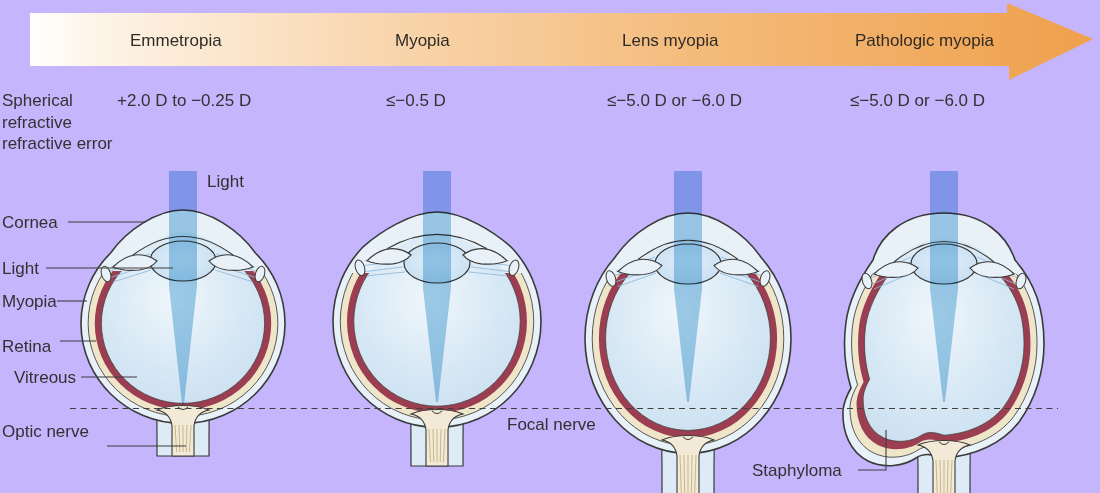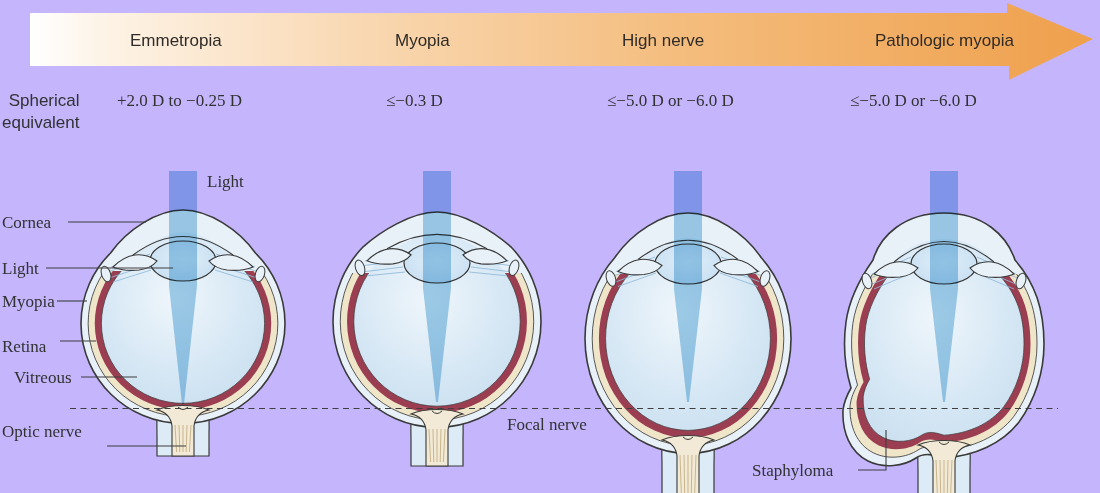--- a/index.html
+++ b/index.html
@@ -1,22 +1,22 @@
 <!DOCTYPE html>
 <html><head>
 <meta charset="utf-8">
 <style>
   html,body{margin:0;padding:0;background:#fff;}
   .stage{position:relative;width:1100px;height:493px;background:#c4b5fd;overflow:hidden;
          font-family:"Liberation Sans",sans-serif;color:#323232;}
   svg.fig{position:absolute;left:0;top:0;width:1100px;height:493px;}
-  .lbl{position:absolute;font-size:17px;line-height:19px;white-space:nowrap;color:#323232;font-family:Liberation Serif, serif;}
+  .lbl{position:absolute;font-size:17px;line-height:19px;white-space:nowrap;color:#323232;}
   .arrowlbl{position:absolute;font-size:17px;line-height:19px;white-space:nowrap;color:#2f2b27;}
   .spherical{position:absolute;left:2px;top:90px;font-size:17px;line-height:21.5px;color:#323232;}
-  .spherical span{display:block;text-align:right;}
+  .spherical span{display:block;}
 </style>
 </head>
 <body>
 
 <div class="stage">
 
   <svg class="fig" id="fig" viewBox="0 0 1100 493">
       <defs>
   <linearGradient id="gArrow" x1="30" x2="1093" gradientUnits="userSpaceOnUse">
     <stop offset="0" stop-color="#ffffff"></stop>
@@ -199,29 +199,30 @@
   <line x1="57" y1="301" x2="87" y2="301"></line>
   <line x1="60" y1="341" x2="96" y2="341"></line>
   <line x1="81" y1="377" x2="137" y2="377"></line>
   <line x1="107" y1="446" x2="186" y2="446"></line>
   <polyline points="858,470 886,470 886,430"></polyline>
 </g>
     </svg>
 
   <div class="arrowlbl" style="left:130px;top:31px">Emmetropia</div>
   <div class="arrowlbl" style="left:395px;top:31px">Myopia</div>
-  <div class="arrowlbl" style="left:622px;top:31px">High nerve</div>
-  <div class="arrowlbl" style="left:875px;top:31px">Pathologic myopia</div>
+  <div class="arrowlbl" style="left:622px;top:31px">Lens myopia</div>
+  <div class="arrowlbl" style="left:855px;top:31px">Pathologic myopia</div>
 
   <div class="spherical">
     <span>Spherical</span>
-    <span>equivalent</span>
+    <span>refractive</span>
+    <span>refractive error</span>
   </div>
   <div class="lbl" style="left:117px;top:91px">+2.0 D to −0.25 D</div>
-  <div class="lbl" style="left:386px;top:91px">≤−0.3 D</div>
+  <div class="lbl" style="left:386px;top:91px">≤−0.5 D</div>
   <div class="lbl" style="left:607px;top:91px">≤−5.0 D or −6.0 D</div>
   <div class="lbl" style="left:850px;top:91px">≤−5.0 D or −6.0 D</div>
 
   <div class="lbl" style="left:207px;top:172px">Light</div>
   <div class="lbl" style="left:2px;top:213px">Cornea</div>
   <div class="lbl" style="left:2px;top:259px">Light</div>
   <div class="lbl" style="left:2px;top:292px">Myopia</div>
   <div class="lbl" style="left:2px;top:337px">Retina</div>
   <div class="lbl" style="left:14px;top:368px">Vitreous</div>
   <div class="lbl" style="left:2px;top:422px">Optic nerve</div>

